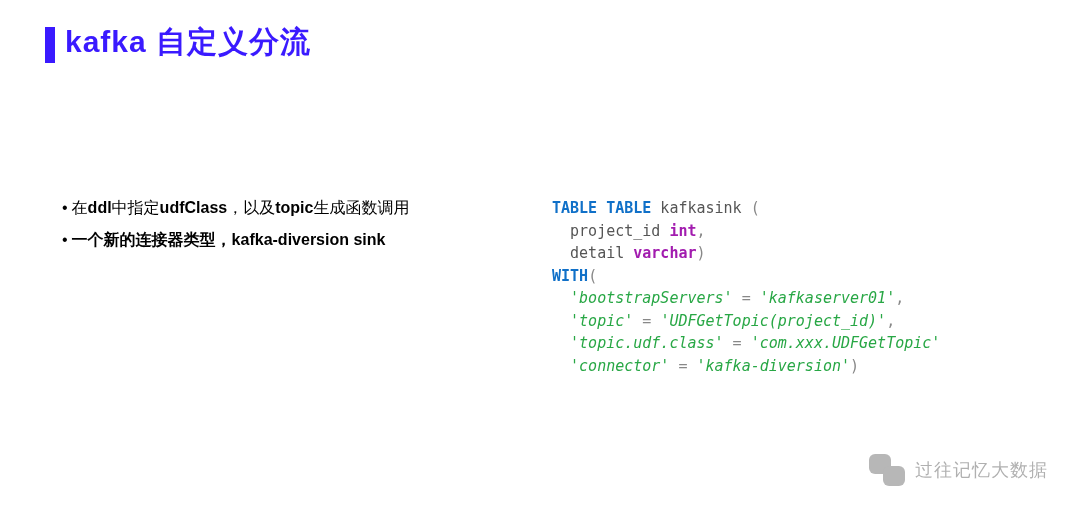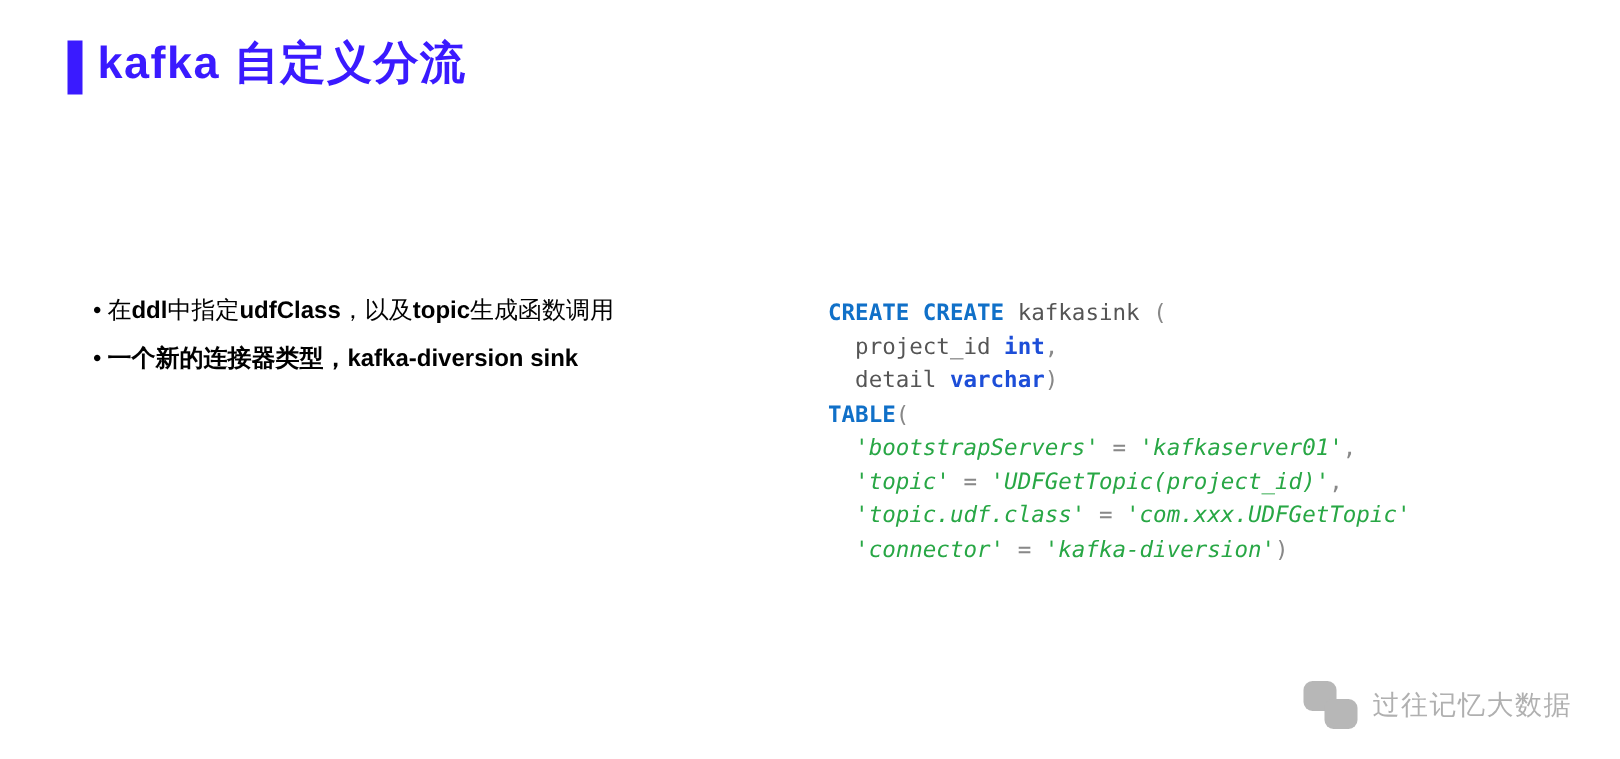--- a/index.html
+++ b/index.html
@@ -64,21 +64,21 @@
     }
     .code-block {
       font-family: "SF Mono", Monaco, Consolas, monospace;
       font-size: 15px;
       line-height: 1.5;
       white-space: pre;
       font-style: italic;
     }
     .kw { color: #1070c8; font-weight: 600; font-style: normal; }
     .ident { color: #555; font-style: normal; }
-    .type { color: #1d4ed8; font-weight: 600; font-style: normal; }
+    .type { color: #a21caf; font-weight: 600; font-style: normal; }
     .str { color: #28a745; }
     .punct { color: #888; font-style: normal; }
     .watermark {
       position: absolute;
       right: 32px;
       bottom: 20px;
       display: flex;
       align-items: center;
       gap: 10px;
       opacity: 0.42;
@@ -115,24 +115,24 @@
   <div class="left-col">
     <div class="bullet-item">
       <span class="dot">•</span><span>在</span><b>ddl</b><span>中指定</span><b>udfClass</b><span>，以及</span><b>topic</b><span>生成函数调用</span>
     </div>
     <div class="bullet-item">
       <span class="dot">•</span><b>一个新的连接器类型，</b><b>kafka-diversion sink</b>
     </div>
   </div>
 
   <div class="right-col">
-    <div class="code-block"><span class="kw">CREATE CREATE</span><span class="ident"> kafkasink </span><span class="punct">(</span>
+    <div class="code-block"><span class="kw">TABLE TABLE</span><span class="ident"> kafkasink </span><span class="punct">(</span>
   <span class="ident">project_id </span><span class="type">int</span><span class="punct">,</span>
   <span class="ident">detail </span><span class="type">varchar</span><span class="punct">)</span>
-<span class="kw">TABLE</span><span class="punct">(</span>
+<span class="kw">WITH</span><span class="punct">(</span>
   <span class="str">'bootstrapServers'</span><span class="punct"> = </span><span class="str">'kafkaserver01'</span><span class="punct">,</span>
   <span class="str">'topic'</span><span class="punct"> = </span><span class="str">'UDFGetTopic(project_id)'</span><span class="punct">,</span>
   <span class="str">'topic.udf.class'</span><span class="punct"> = </span><span class="str">'com.xxx.UDFGetTopic'</span>
   <span class="str">'connector'</span><span class="punct"> = </span><span class="str">'kafka-diversion'</span><span class="punct">)</span></div>
   </div>
 </div>
 
 <div class="watermark">
   <div class="wm-icon">
     <div class="c1"></div>

